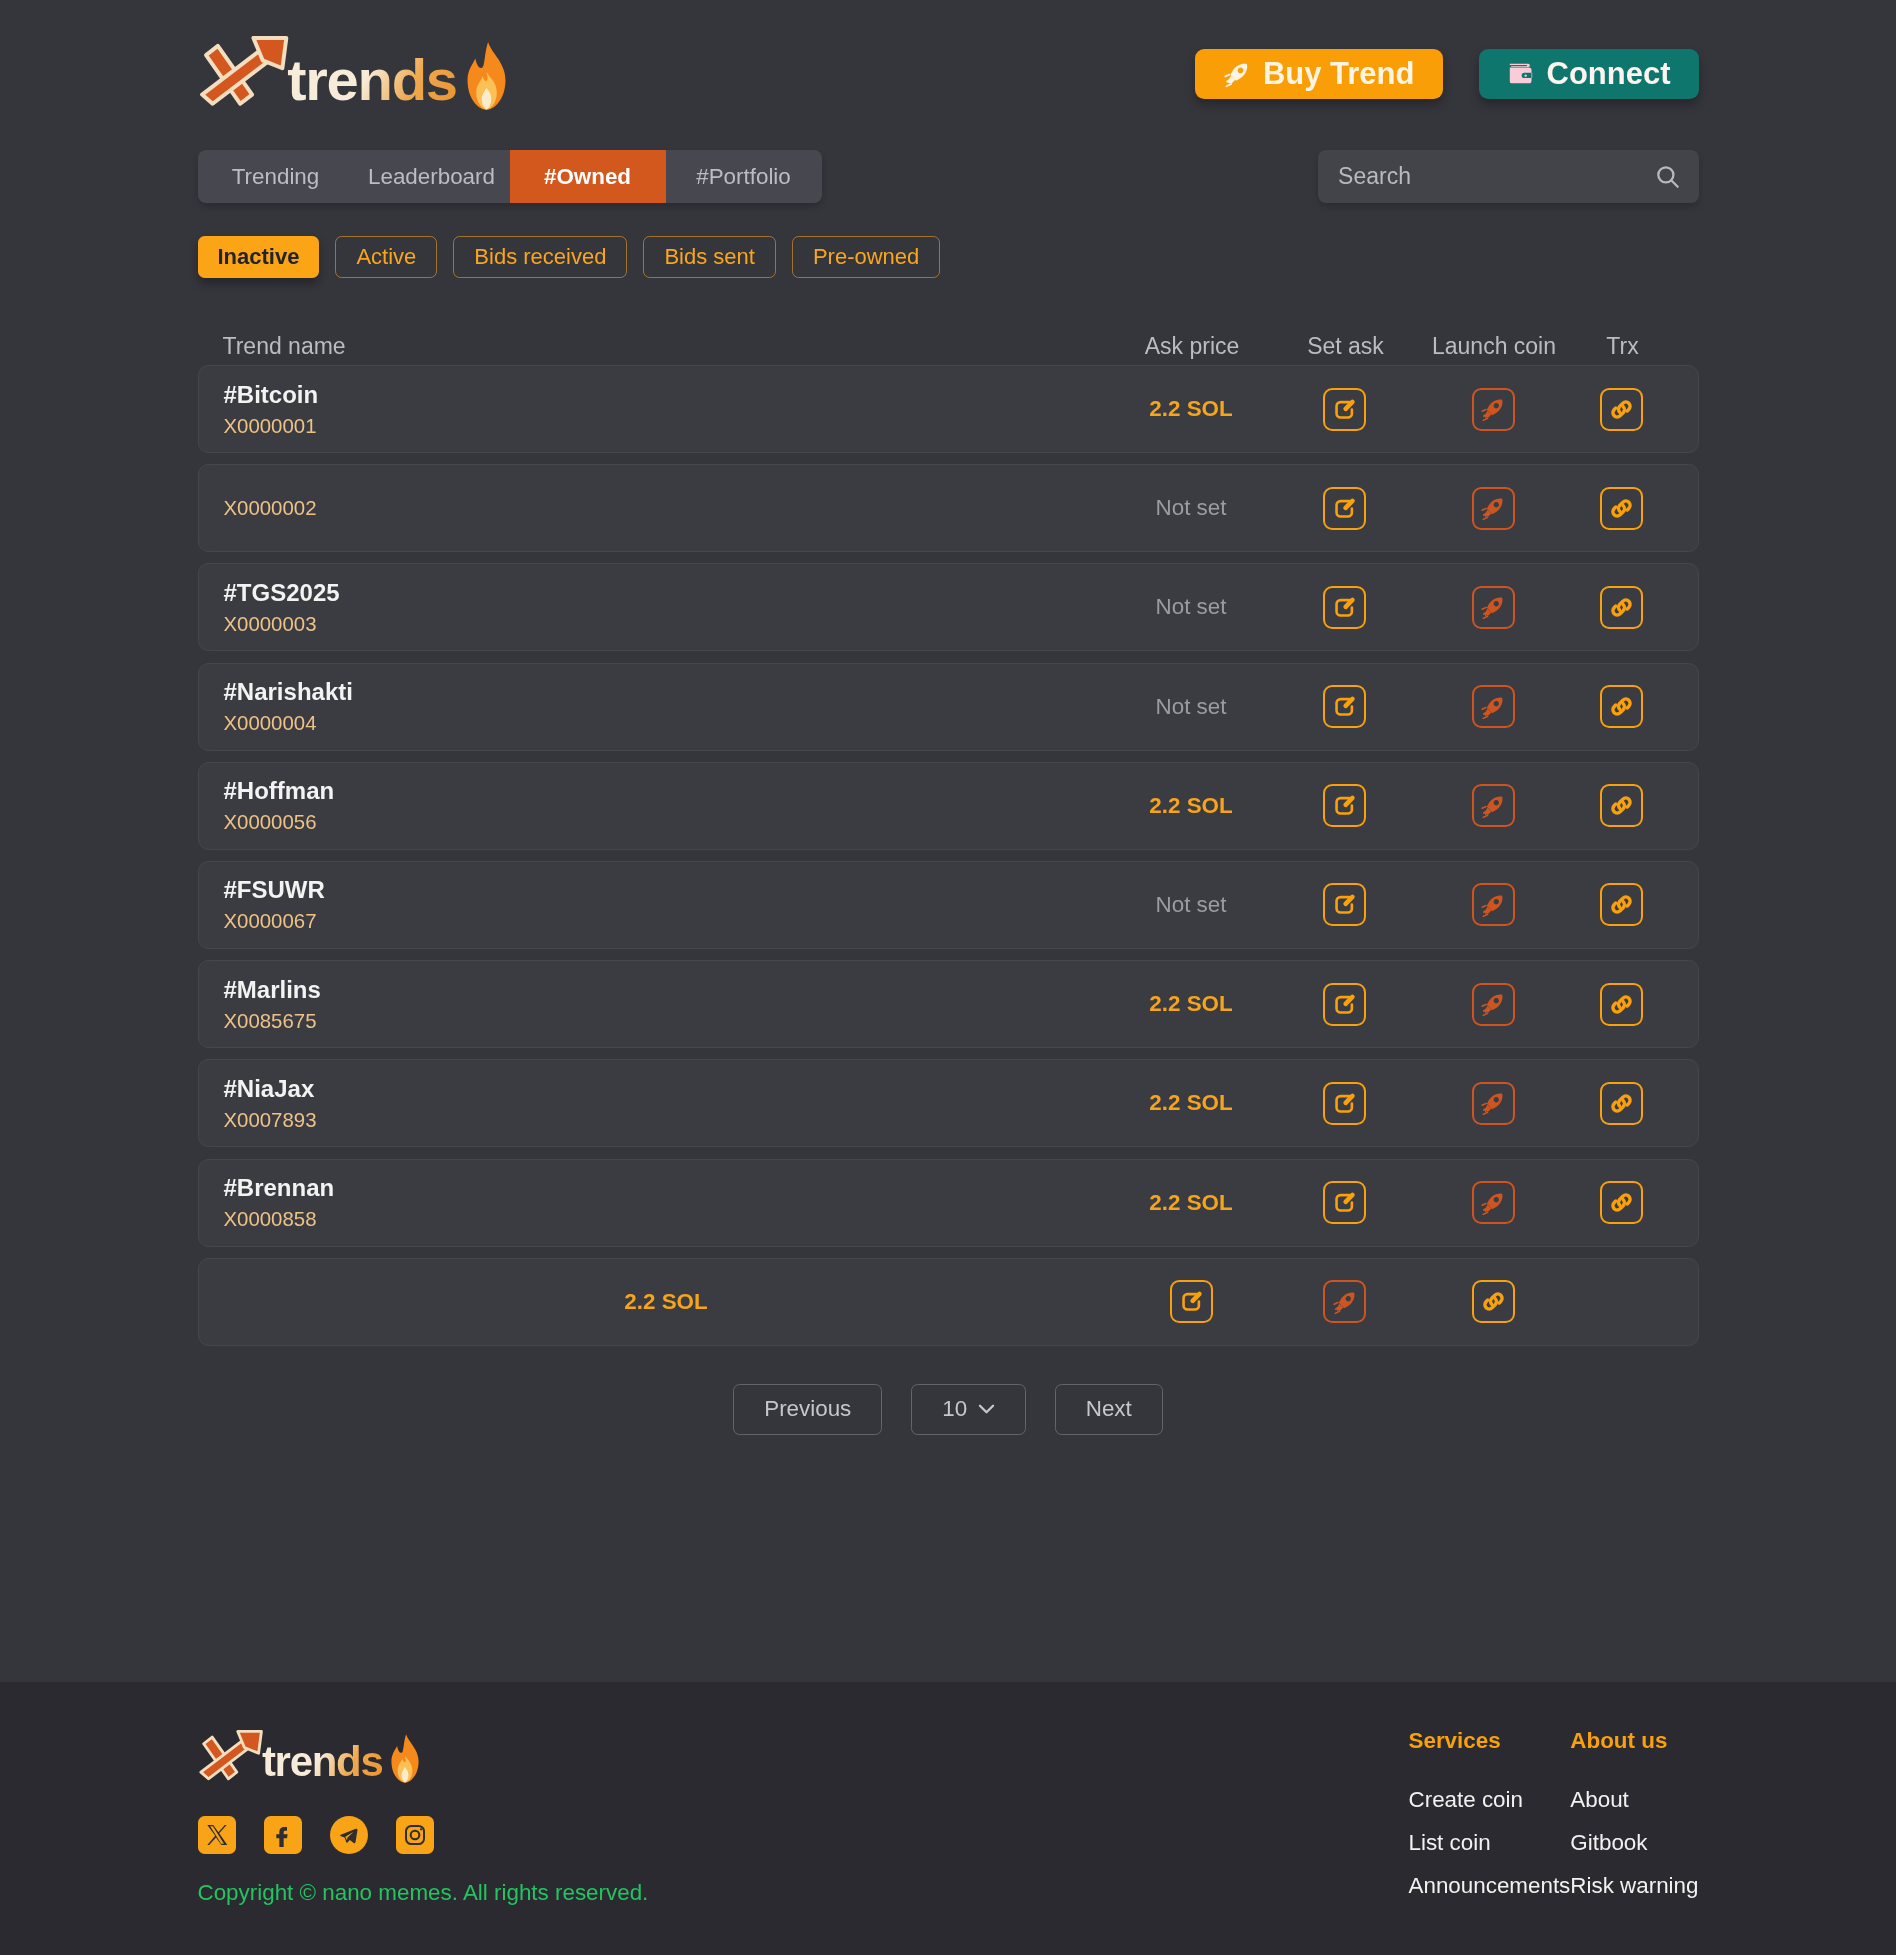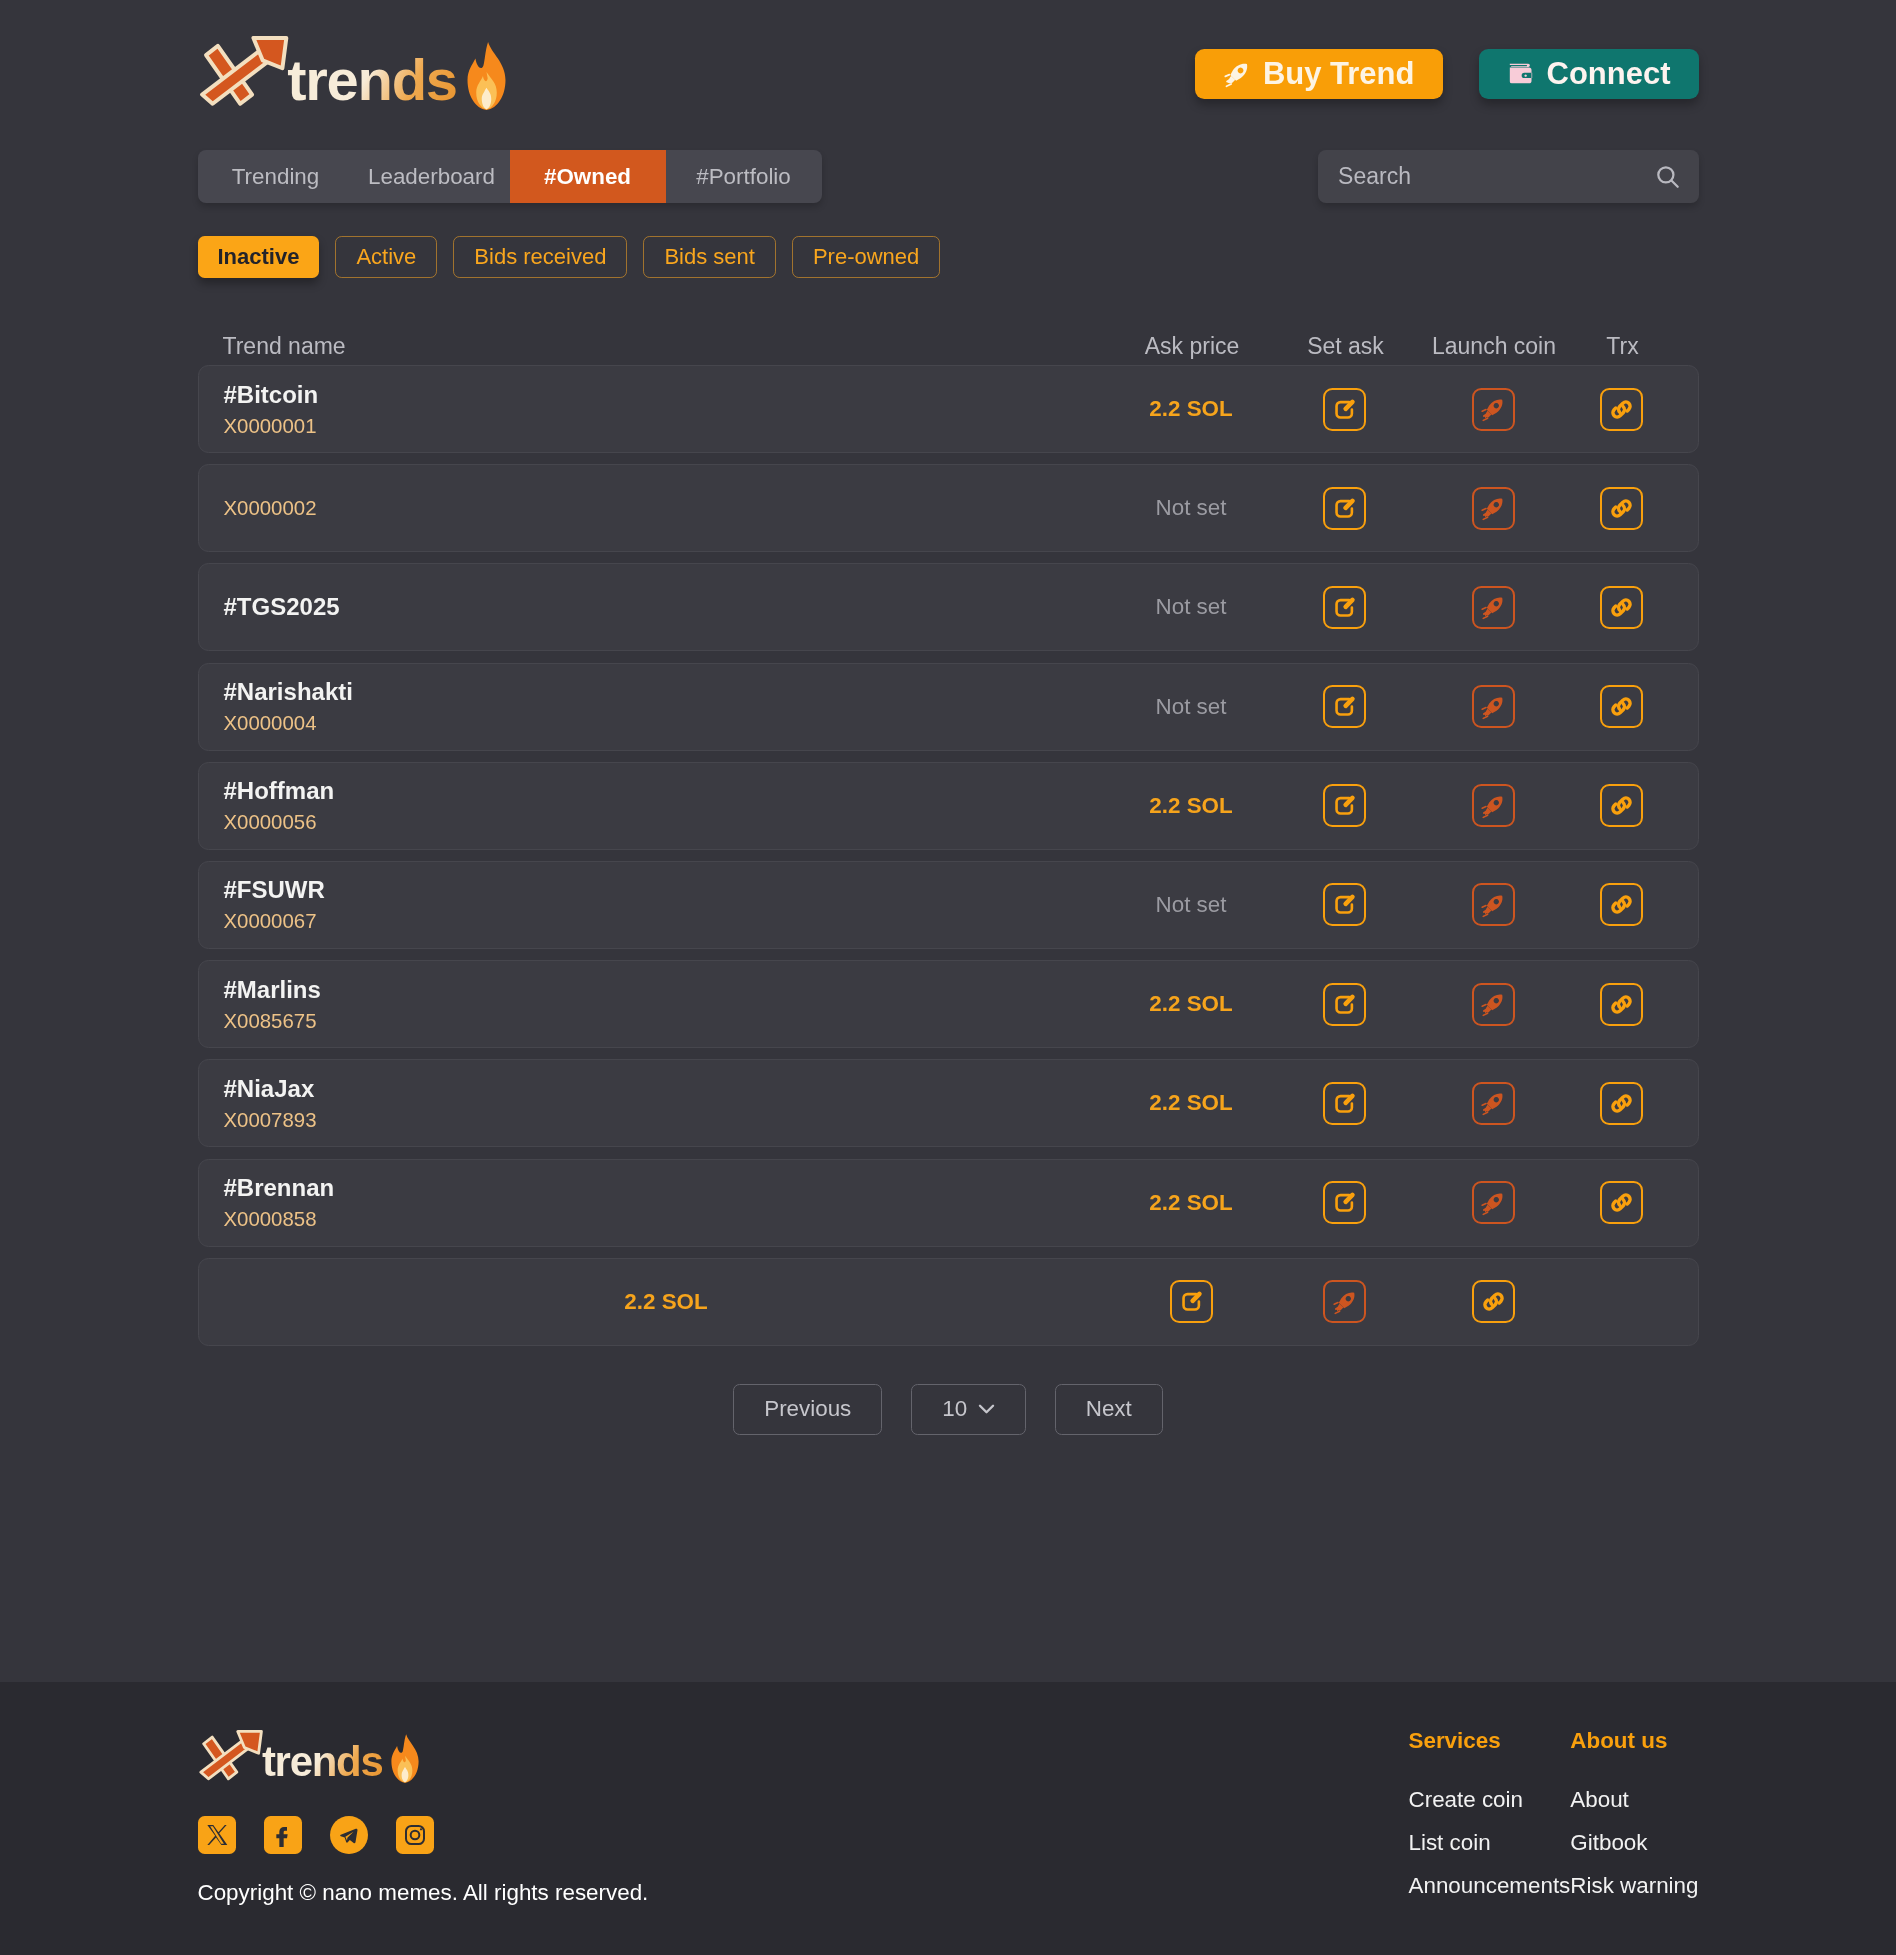--- a/index.html
+++ b/index.html
@@ -61,21 +61,21 @@
 
   
   .footer{position:absolute;left:0;top:1682px;width:100%;height:273px;background:#2a2a30;box-sizing:border-box;}
   .footer-inner{display:flex;padding-top:46px;}
   .f-left{display:flex;flex-direction:column;}
   .f-logo{display:flex;align-items:flex-end;}
   .f-logo .brand-text{font-size:42px;margin-left:-6.6px;margin-bottom:2.6px;}
   .socials{display:flex;gap:28px;margin-top:30px;align-items:center;}
   .soc{width:38px;height:38px;background:#f9a316;border-radius:6.6px;display:flex;align-items:center;justify-content:center;cursor:pointer;}
   .soc.circle{border-radius:50%;}
-  .copyright{margin-top:26px;color:#ffffff;font-size:22.4px;}
+  .copyright{margin-top:26px;color:#22c55e;font-size:22.4px;}
   .f-links{margin-left:auto;display:flex;}
   .f-col{display:flex;flex-direction:column;}
   .f-col-title{color:#f9a00d;font-size:22.4px;font-weight:700;margin-bottom:24px;}
   .f-link{color:#f2f2f2;font-size:22.4px;line-height:43px;cursor:pointer;}
 </style>
 </head>
 <body>
 
 <div class="page">
 
@@ -217,20 +217,21 @@
         <svg width="25" height="25" viewBox="0 0 44 44" fill="none" stroke="currentColor" stroke-width="6" stroke-linecap="round" stroke-linejoin="round">
           <path d="M19 27 a7.5 7.5 0 0 1 0 -10.6 l5.5 -5.5 a7.5 7.5 0 0 1 10.6 10.6 l-3 3"></path>
           <path d="M25 17 a7.5 7.5 0 0 1 0 10.6 l-5.5 5.5 a7.5 7.5 0 0 1 -10.6 -10.6 l3 -3"></path>
         </svg>
       </button>
     </div>
         </div>
         <div class="row-grid trow">
     <div class="cell-name">
       <span class="trend-name">#TGS2025</span>
+      <span class="trend-code">X0000003</span>
     </div>
     <div class="ask muted">Not set</div>
     <div class="iconcell">
       <button class="icon-btn amber">
         <svg width="25" height="25" viewBox="0 0 44 44" fill="none" stroke="currentColor" stroke-width="4.6" stroke-linecap="round" stroke-linejoin="round">
           <path d="M30 9 H15 a7 7 0 0 0 -7 7 v13 a7 7 0 0 0 7 7 h13 a7 7 0 0 0 7 -7 V22"></path>
           <path d="M24 21 L36 8.5" stroke-width="8"></path>
         </svg>
       </button>
     </div>

